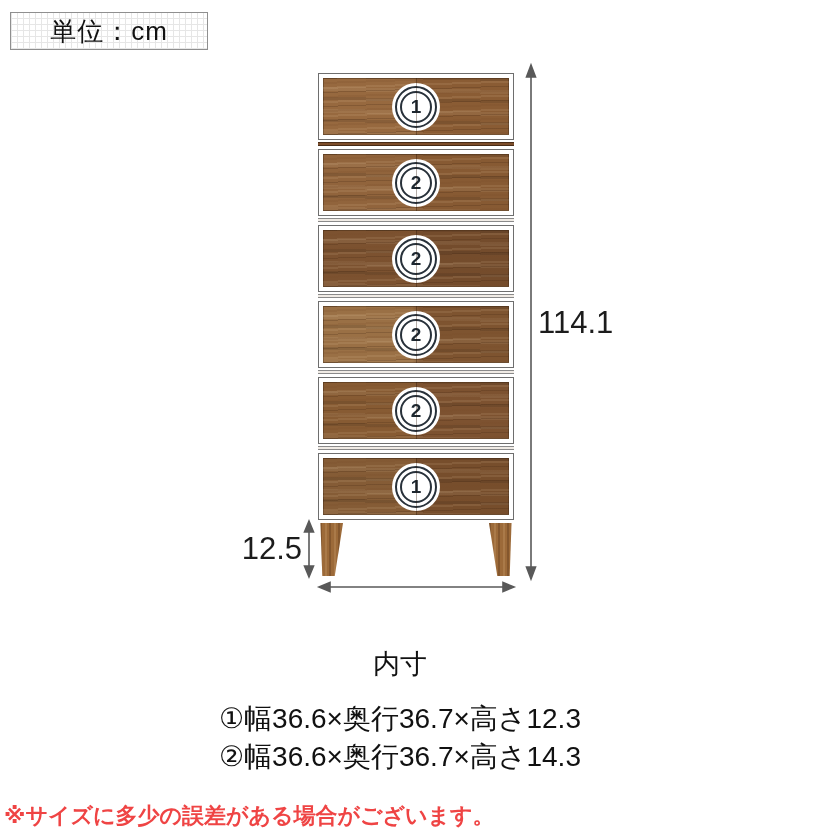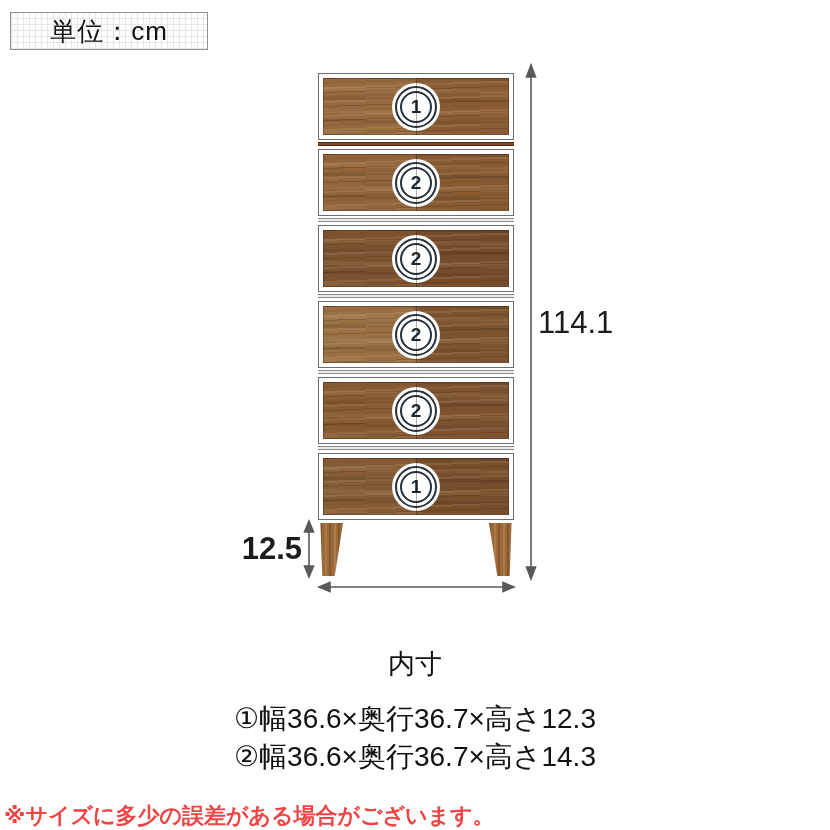--- a/index.html
+++ b/index.html
@@ -80,25 +80,25 @@
       rgba(60,30,10,.25) 0 2px, transparent 2px 5px,
       rgba(255,220,170,.14) 5px 7px, transparent 7px 9px);
   }
   .leg-left{left:320px;clip-path:polygon(2% 0,100% 0,64% 100%,10% 100%);}
   .leg-right{left:489px;clip-path:polygon(0 0,98% 0,90% 100%,36% 100%);}
 
   
   .dims{position:absolute;left:0;top:0;width:830px;height:830px;pointer-events:none;}
   .dim-label{position:absolute;font-size:31px;color:#1c1c1c;}
   .lbl-height{left:538px;top:305px;}
-  .lbl-leg{left:198px;top:531px;width:104px;text-align:right;font-weight:bold;}
+  .lbl-leg{left:198px;top:531px;width:104px;text-align:right;}
   .lbl-width{left:337px;top:589px;width:160px;text-align:center;}
 
   
-  .inner-block{position:absolute;left:15px;top:649px;width:800px;text-align:center;color:#111;}
+  .inner-block{position:absolute;left:0;top:649px;width:800px;text-align:center;color:#111;}
   .inner-title{font-size:27px;line-height:30px;}
   .inner-lines{margin-top:21px;}
   .inner-line{font-size:28px;line-height:38px;}
 
   
   .footnote{position:absolute;left:4px;top:801px;font-size:22px;font-weight:bold;color:#ef4444;}
 </style>
 </head>
 <body>
 

